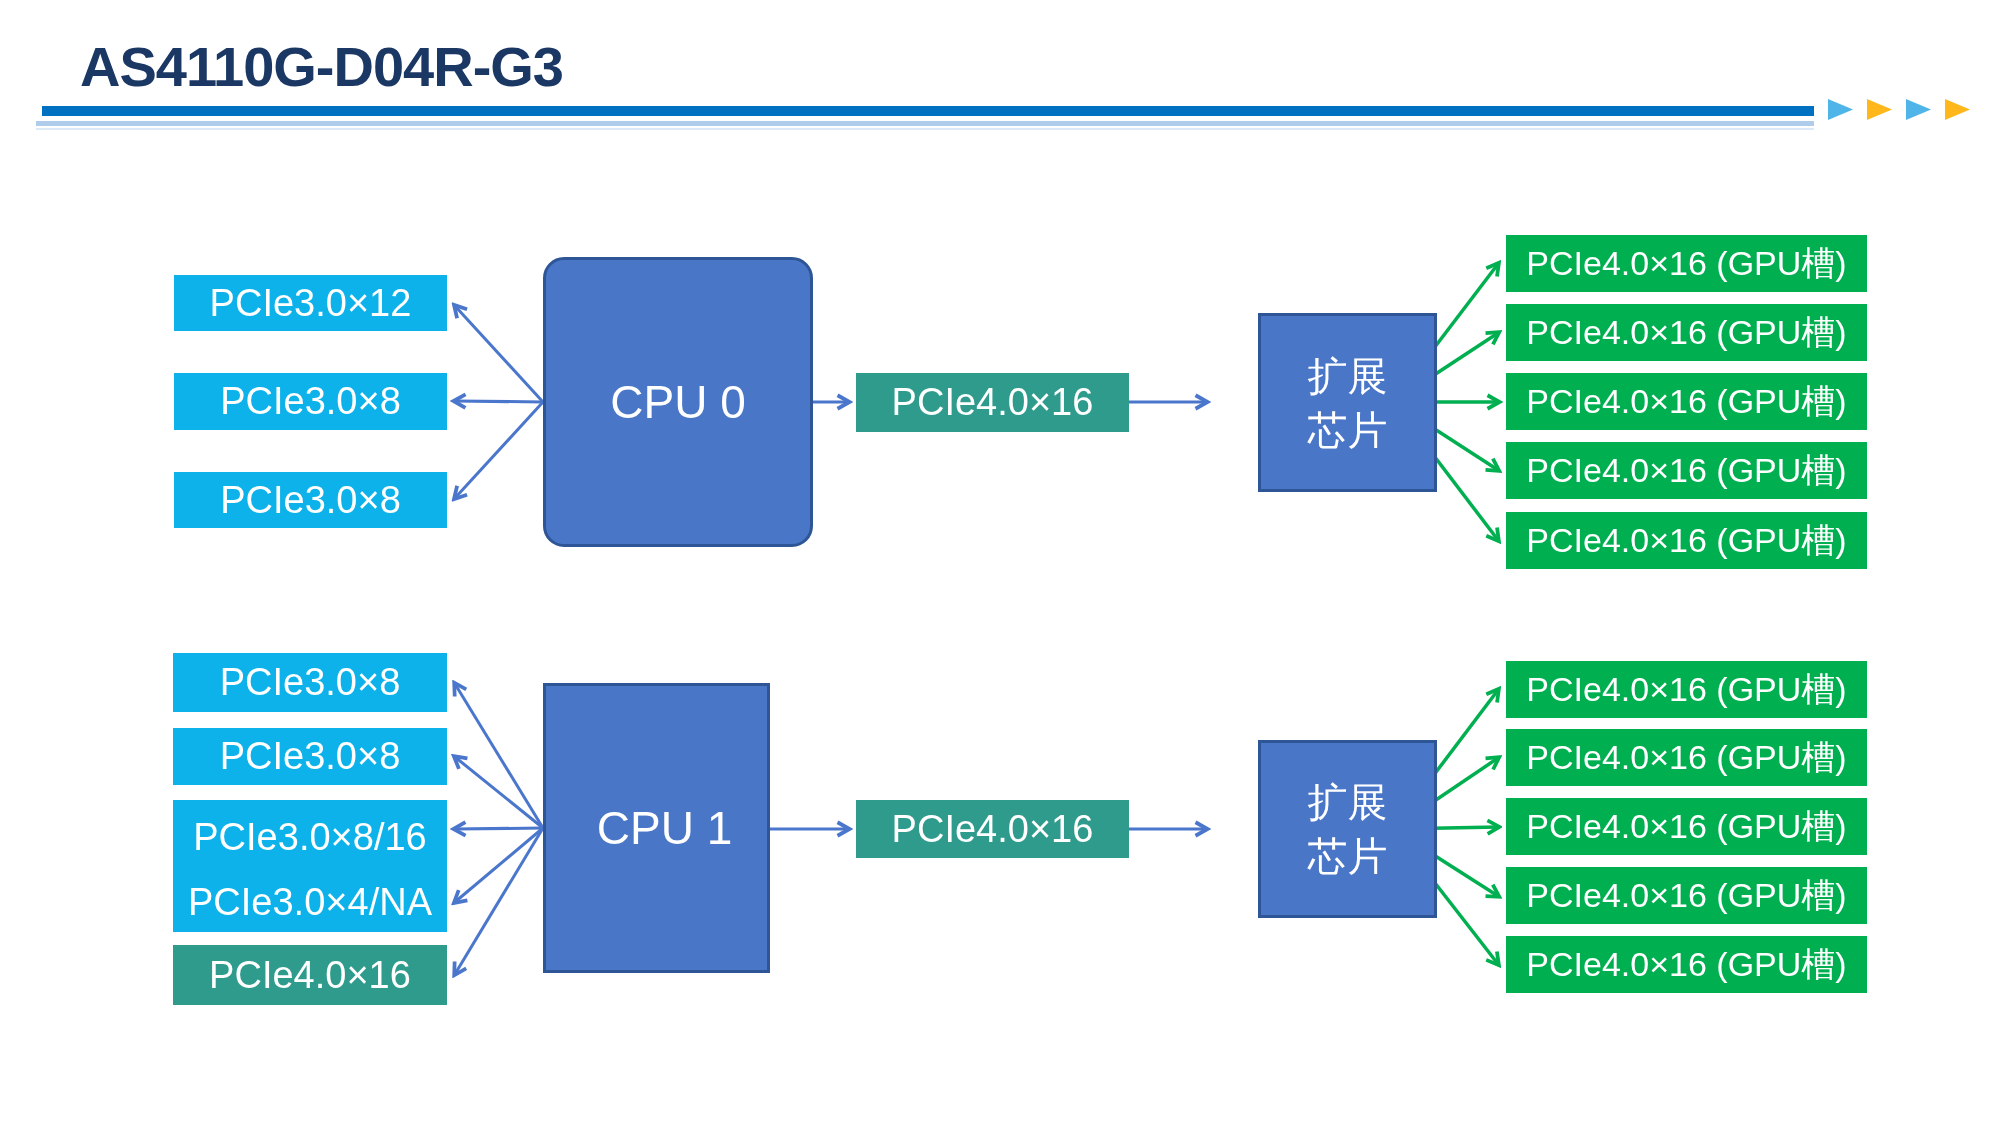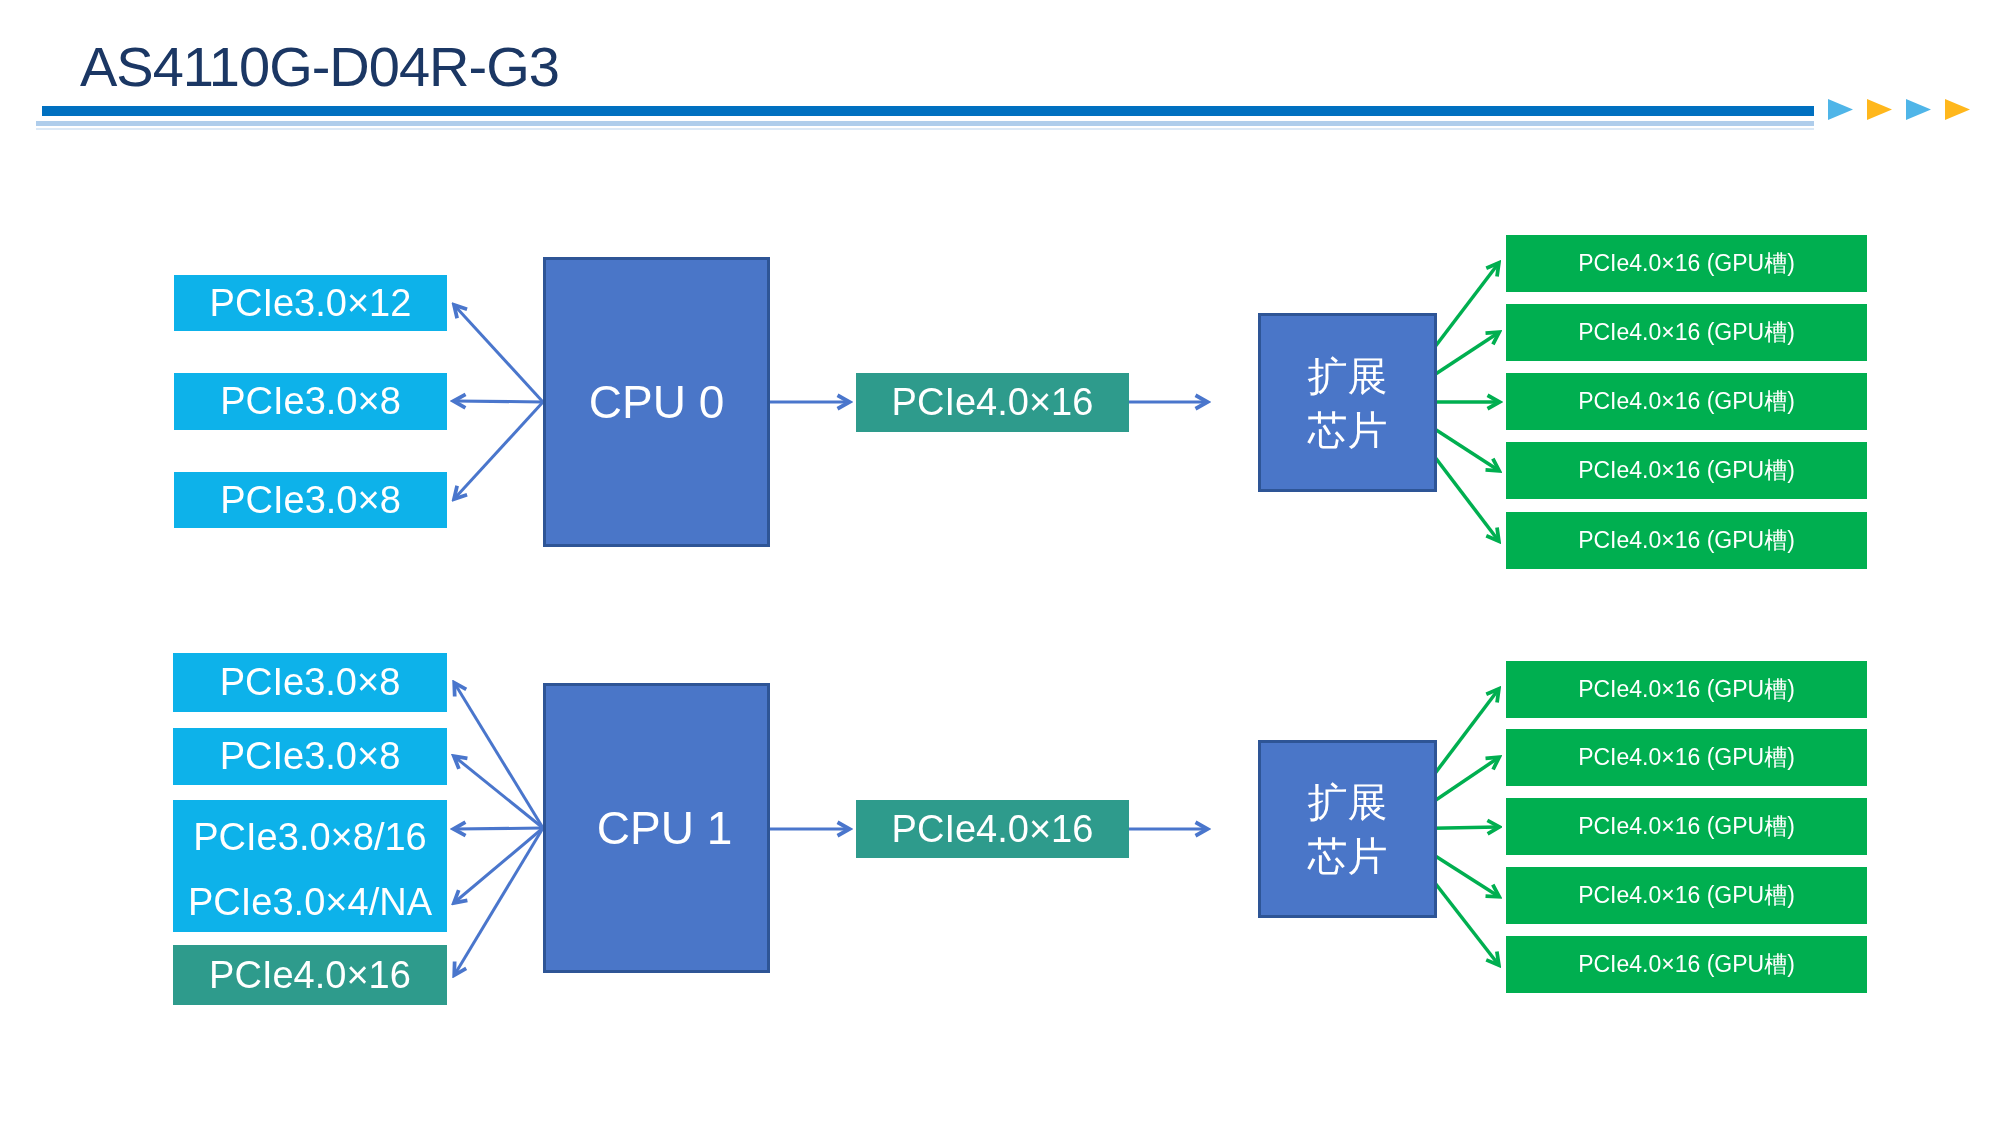--- a/index.html
+++ b/index.html
@@ -6,21 +6,21 @@
   .stage{
     position:relative;
     width:2004px;height:1127px;
     background:#ffffff;
     font-family:"Liberation Sans","DejaVu Sans",sans-serif;
     overflow:hidden;
   }
   
   .slide-title{
     position:absolute;left:80px;top:34px;
-    font-size:56px;font-weight:normal;color:var(--title-navy);
+    font-size:56px;font-weight:bold;color:var(--title-navy);
     letter-spacing:-1px;white-space:nowrap;
   }
   .rule-main{position:absolute;left:42px;top:106px;width:1772px;height:10px;background:var(--bar-blue);}
   .rule-light{position:absolute;left:36px;top:121px;width:1778px;height:5px;background:var(--bar-light);}
   .rule-faint{position:absolute;left:36px;top:128px;width:1778px;height:2px;background:var(--bar-faint);}
   .brand{
     position:absolute;left:1642px;top:24px;
     display:flex;align-items:baseline;gap:18px;
     color:var(--brand-blue);white-space:nowrap;
   }
@@ -31,21 +31,21 @@
   .tri.blue{background:var(--tri-blue);}
   .tri.orange{background:var(--tri-orange);}
   
   .box{
     position:absolute;display:flex;align-items:center;justify-content:center;
     color:#ffffff;text-align:center;white-space:nowrap;
   }
   .slot{font-size:38px;}
   .slot.cyan{background:var(--cyan);}
   .slot.teal{background:var(--teal);}
-  .gpu{background:var(--green);font-size:23px;}
+  .gpu{background:var(--green);font-size:34px;}
   .cpu{
     background:var(--cpu-fill);
     border:3px solid var(--cpu-border);
     font-size:46px;box-sizing:border-box;
   }
   .expander{
     background:var(--cpu-fill);
     border:3px solid var(--cpu-border);
     font-size:40px;line-height:1.35;box-sizing:border-box;margin-left:44px;
   }
@@ -106,21 +106,21 @@
     <line class="l-green" x1="1393" y1="829" x2="1498" y2="758" marker-end="url(#mg)"></line>
     <line class="l-green" x1="1393" y1="829" x2="1498" y2="827" marker-end="url(#mg)"></line>
     <line class="l-green" x1="1393" y1="829" x2="1498" y2="896" marker-end="url(#mg)"></line>
     <line class="l-green" x1="1393" y1="829" x2="1498" y2="964" marker-end="url(#mg)"></line>
   </svg>
 
   <div class="box slot cyan" style="left:174px;top:275px;width:273px;height:56px;">PCIe3.0×12</div>
   <div class="box slot cyan" style="left:174px;top:373px;width:273px;height:57px;">PCIe3.0×8</div>
   <div class="box slot cyan" style="left:174px;top:472px;width:273px;height:56px;">PCIe3.0×8</div>
 
-  <div class="box cpu" style="left:543px;top:257px;width:227px;height:290px;">CPU 0</div>
+  <div class="box cpu" style="left:543px;top:257px;width:270px;height:290px;border-radius:21px;">CPU 0</div>
 
   <div class="box slot teal" style="left:856px;top:373px;width:273px;height:59px;">PCIe4.0×16</div>
 
   <div class="box expander" style="left:1214px;top:313px;width:179px;height:179px;">
     <span>
       <span>扩展</span><br>
       <span>芯片</span>
     </span>
   </div>
 

